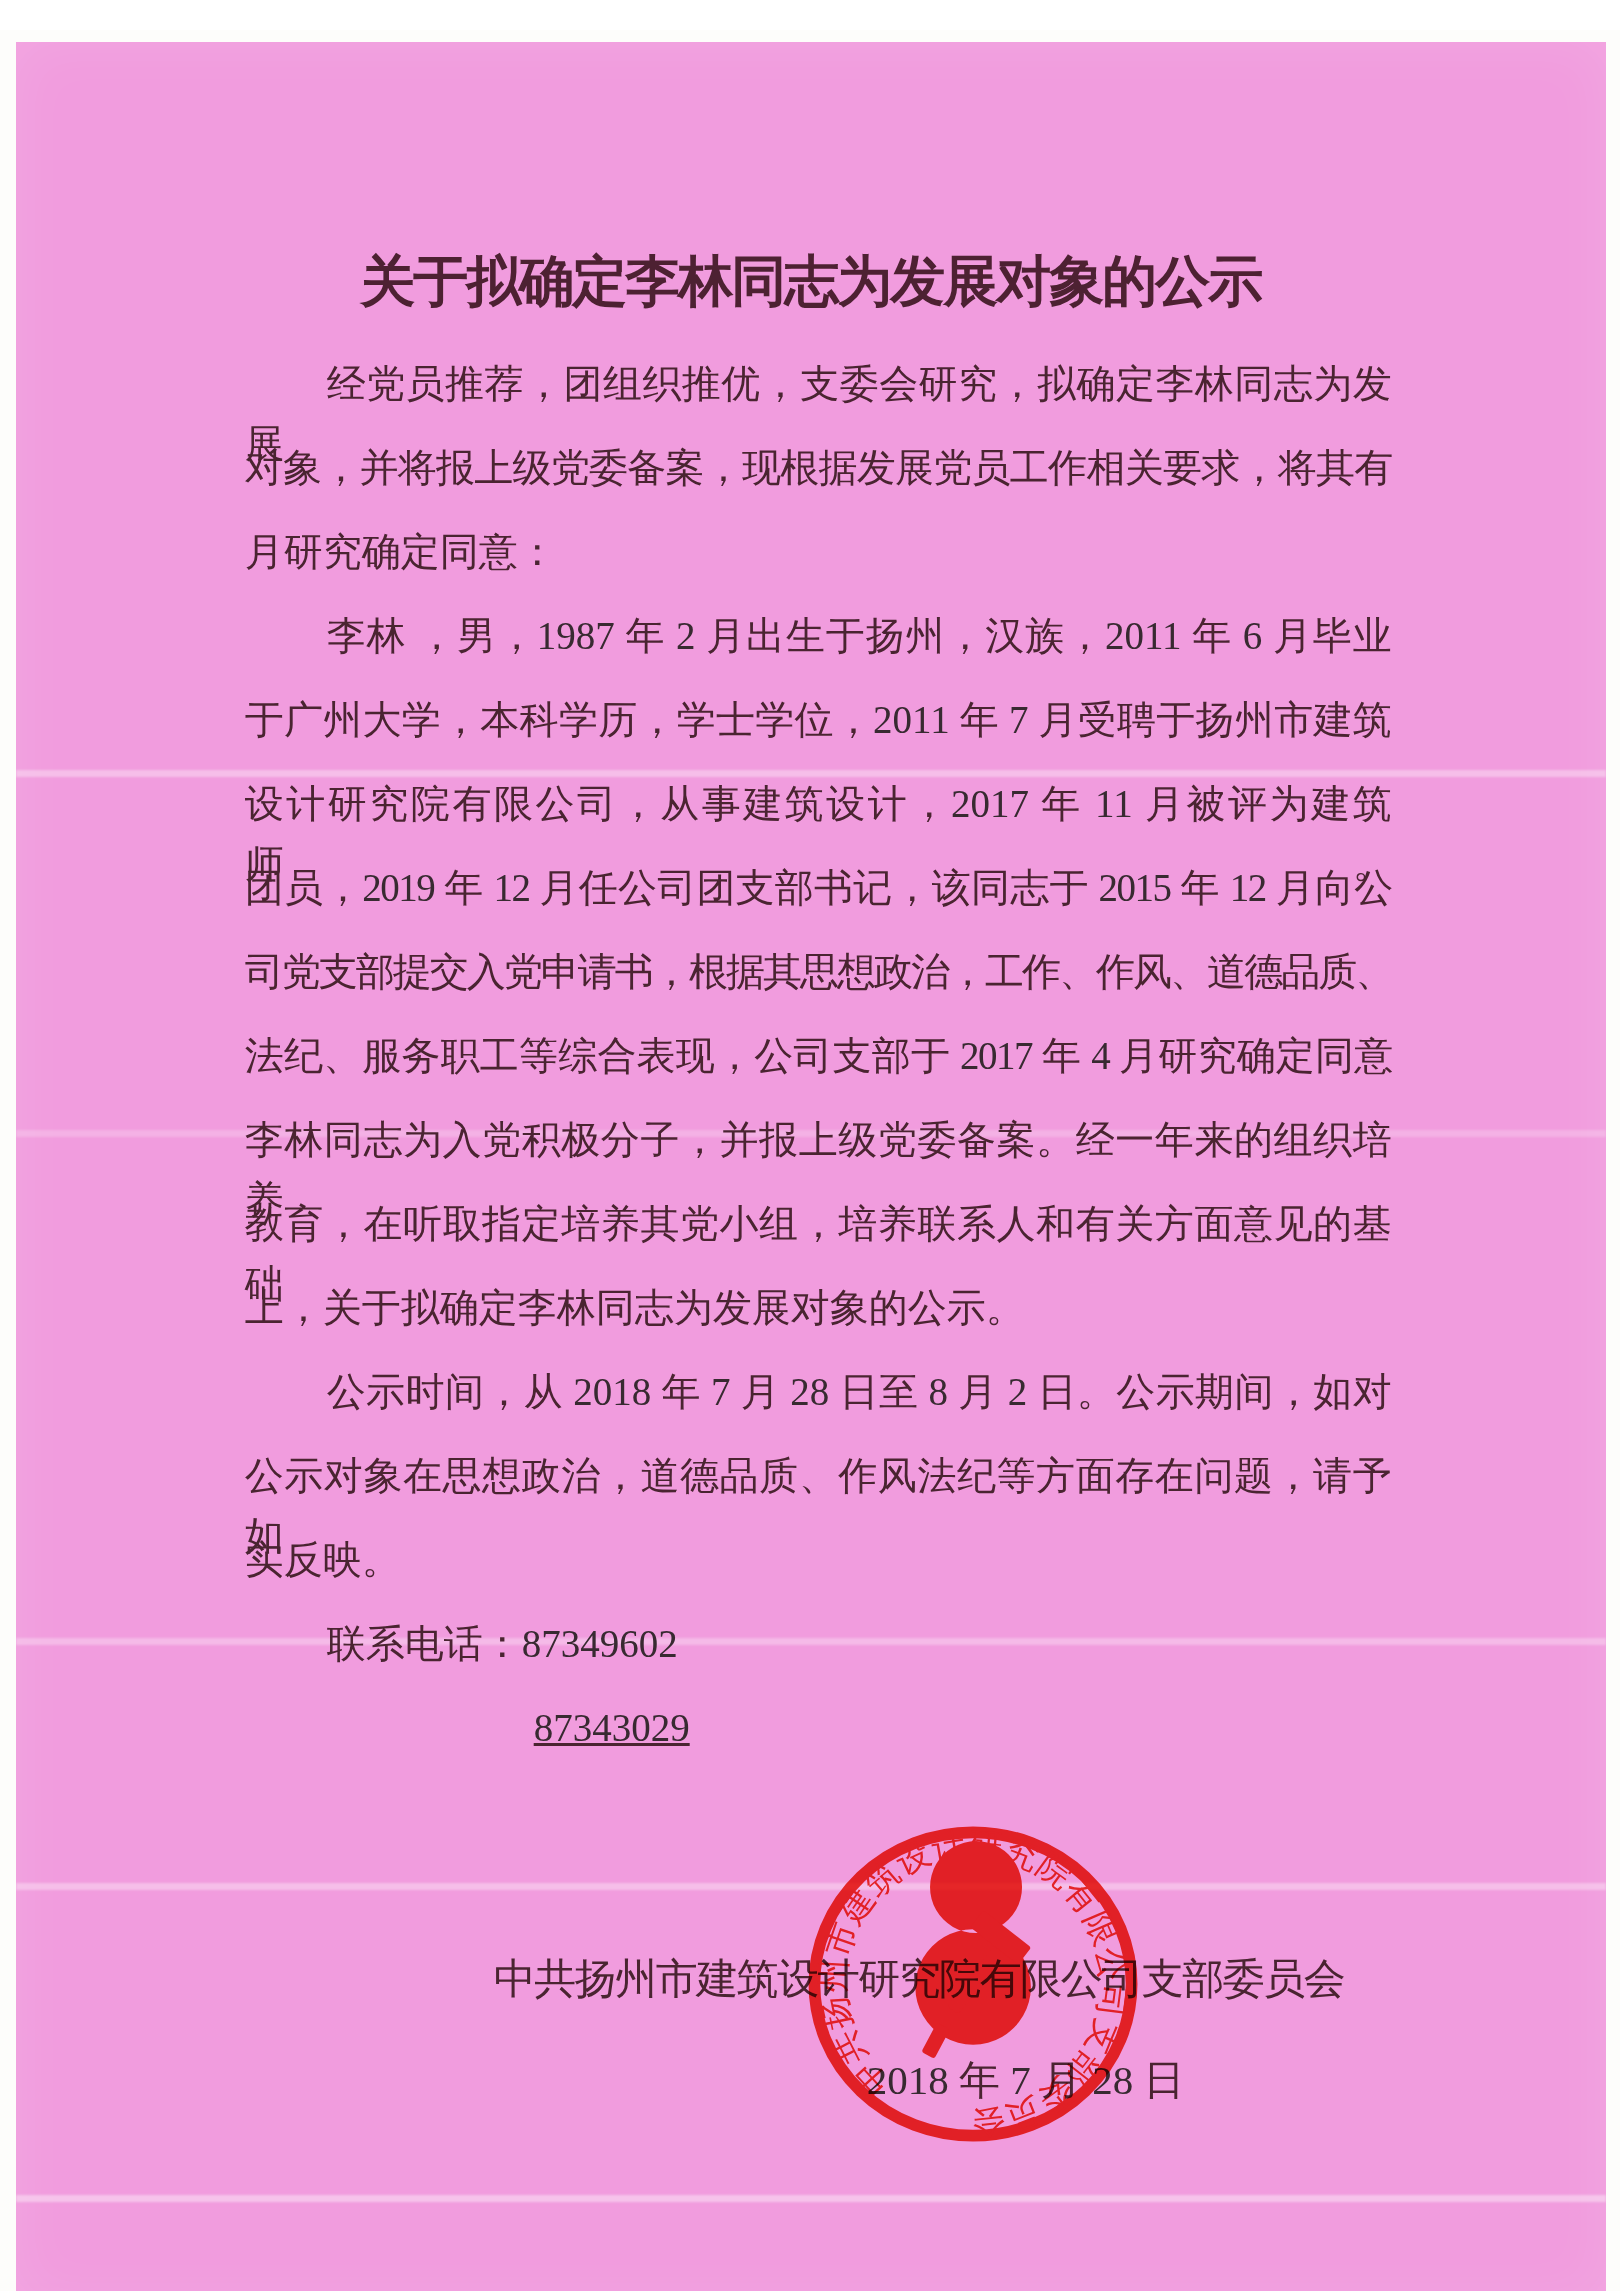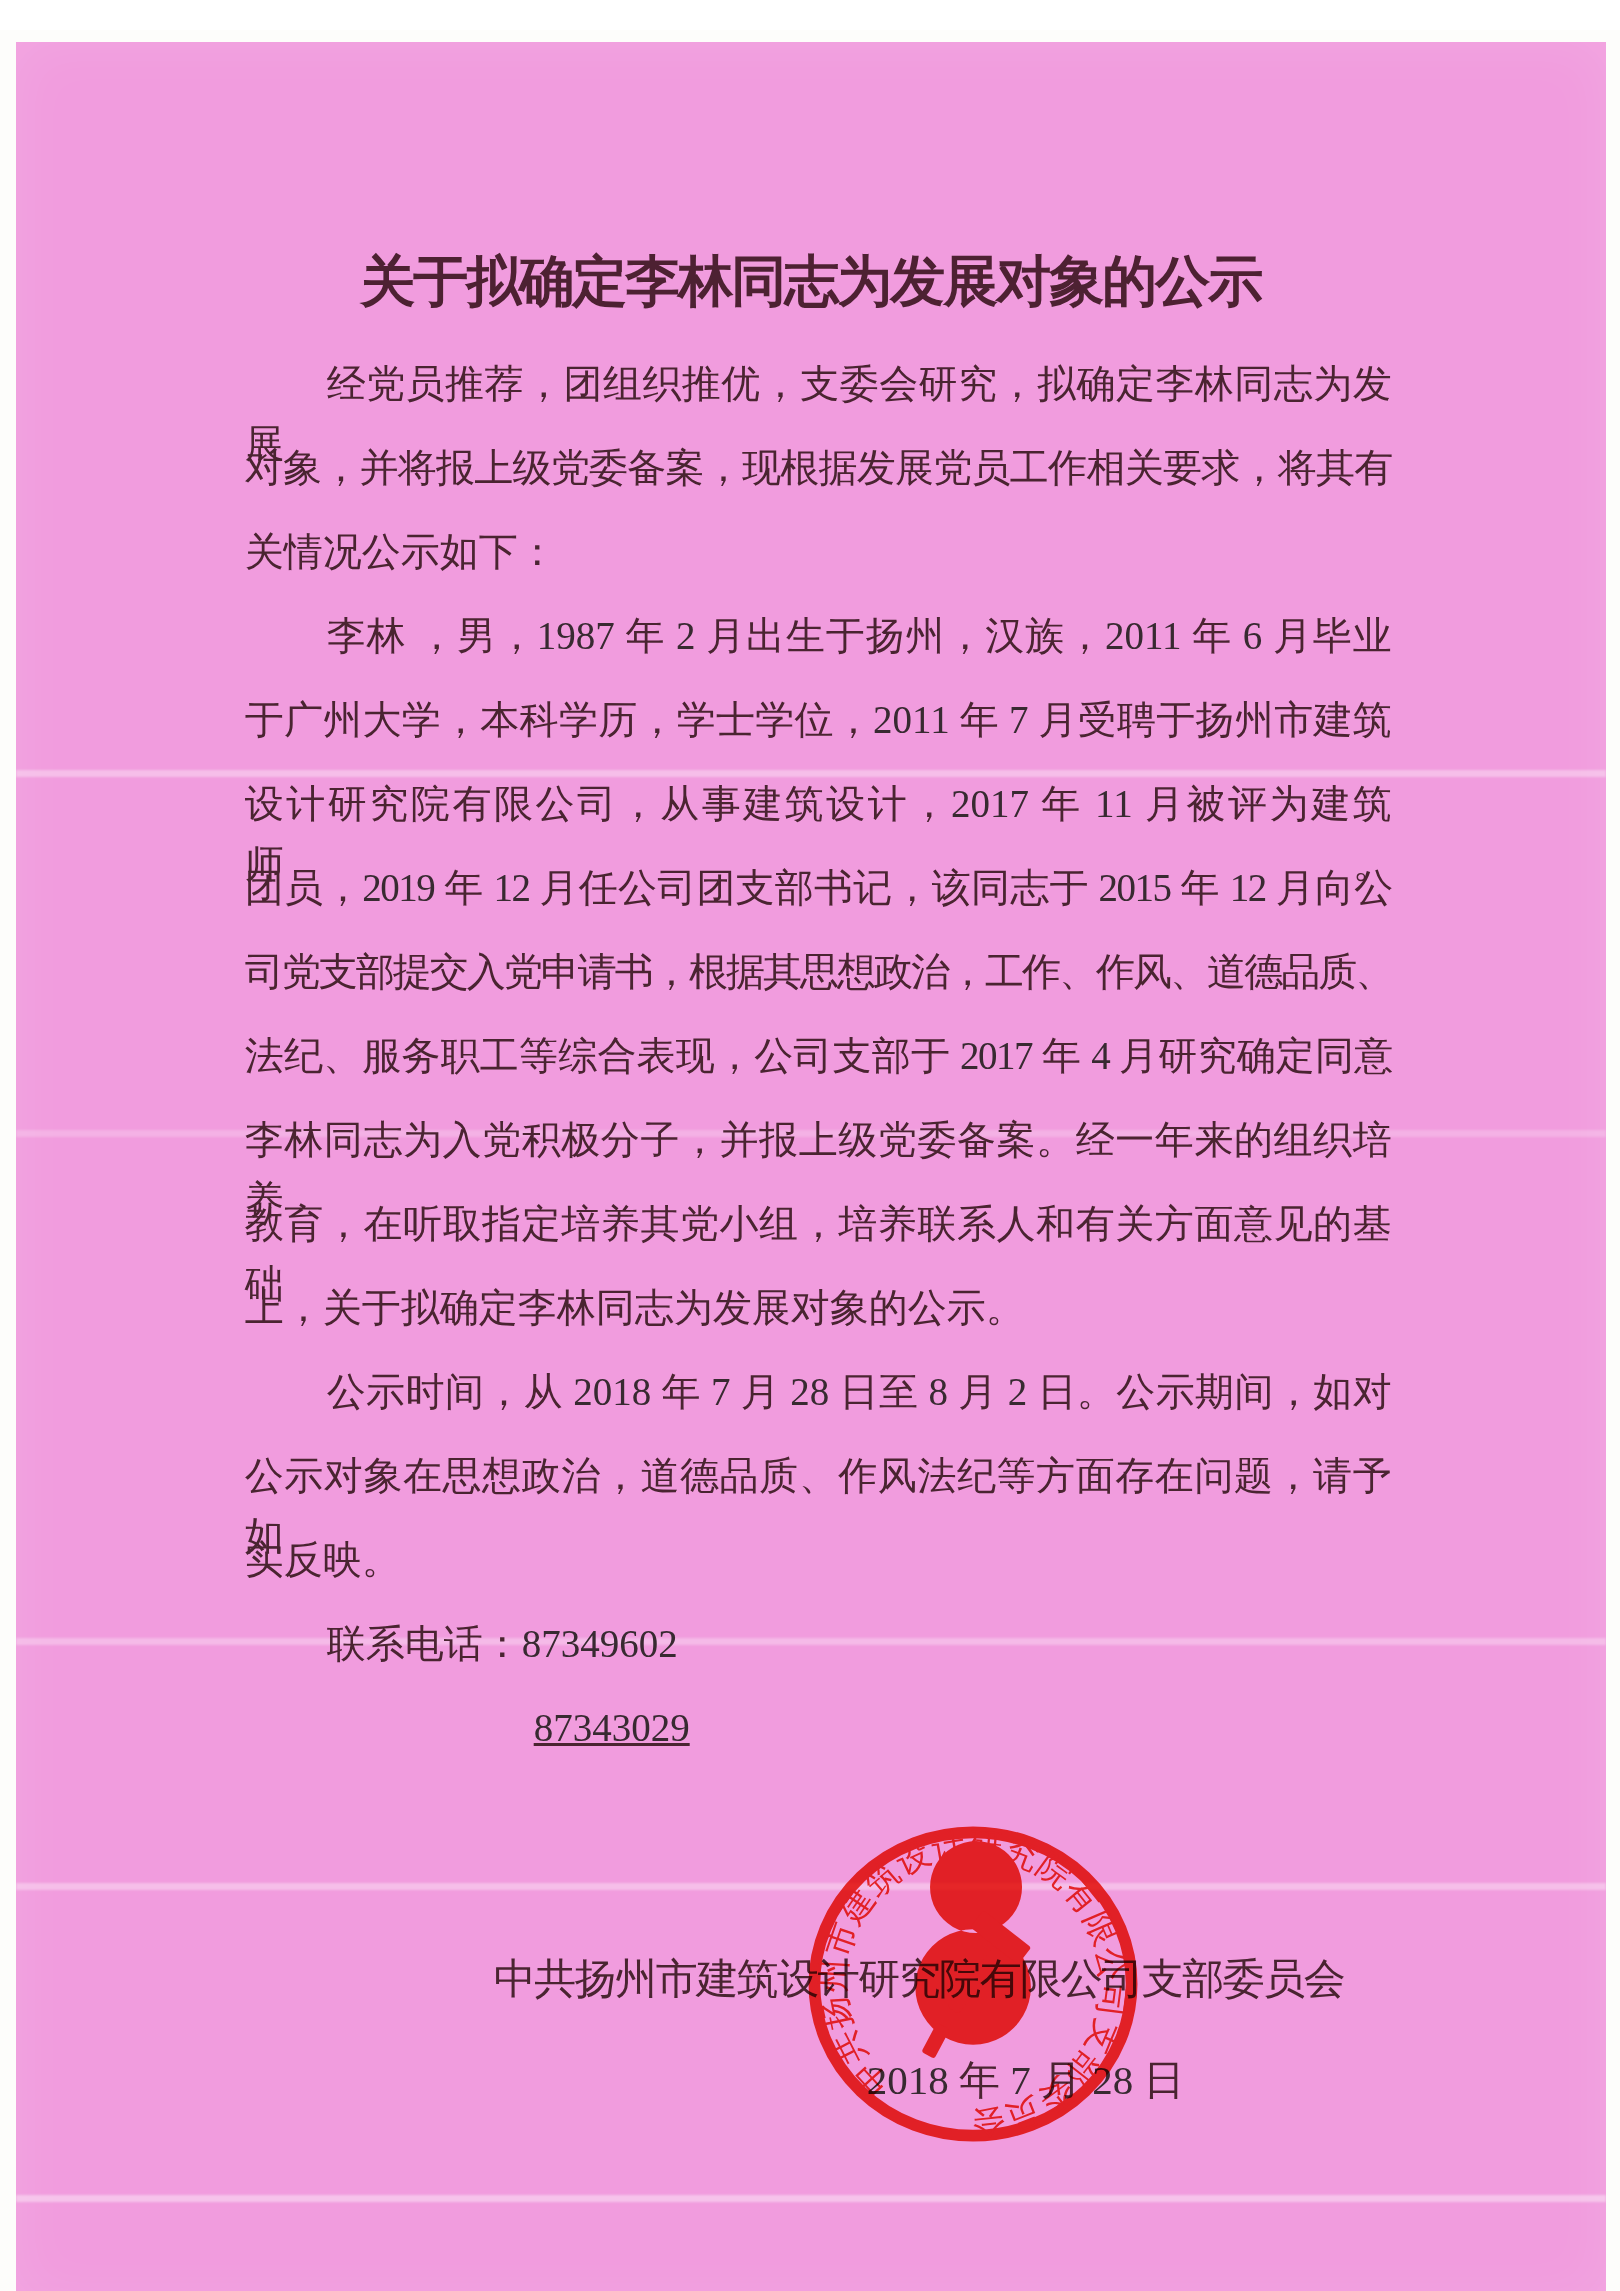--- a/index.html
+++ b/index.html
@@ -122,21 +122,21 @@
     <div class="band b2"></div>
     <div class="band b3"></div>
     <div class="band b4"></div>
     <div class="band b5"></div>
 
     <div class="doc-title">关于拟确定李林同志为发展对象的公示</div>
 
     <div class="body-block">
       <div class="ln ind just">经党员推荐，团组织推优，支委会研究，拟确定李林同志为发展</div>
       <div class="ln just t1">对象，并将报上级党委备案，现根据发展党员工作相关要求，将其有</div>
-      <div class="ln">关情况公示如下：</div>
+      <div class="ln">月研究确定同意：</div>
       <div class="ln ind just">李林 ，男，<span class="num">1987</span> 年 <span class="num">2</span> 月出生于扬州，汉族，<span class="num">2011</span> 年 <span class="num">6</span> 月毕业</div>
       <div class="ln just">于广州大学，本科学历，学士学位，<span class="num">2011</span> 年 <span class="num">7</span> 月受聘于扬州市建筑</div>
       <div class="ln just">设计研究院有限公司，从事建筑设计，<span class="num">2017</span> 年 <span class="num">11</span> 月被评为建筑师。</div>
       <div class="ln just t1">团员，<span class="num">2019</span> 年 <span class="num">12</span> 月任公司团支部书记，该同志于 <span class="num">2015</span> 年 <span class="num">12</span> 月向公</div>
       <div class="ln just t2">司党支部提交入党申请书，根据其思想政治，工作、作风、道德品质、</div>
       <div class="ln just t1">法纪、服务职工等综合表现，公司支部于 <span class="num">2017</span> 年 <span class="num">4</span> 月研究确定同意</div>
       <div class="ln just">李林同志为入党积极分子，并报上级党委备案。经一年来的组织培养</div>
       <div class="ln just">教育，在听取指定培养其党小组，培养联系人和有关方面意见的基础</div>
       <div class="ln">上，关于拟确定李林同志为发展对象的公示。</div>
       <div class="ln ind just">公示时间，从 <span class="num">2018</span> 年 <span class="num">7</span> 月 <span class="num">28</span> 日至 <span class="num">8</span> 月 <span class="num">2</span> 日。公示期间，如对</div>

